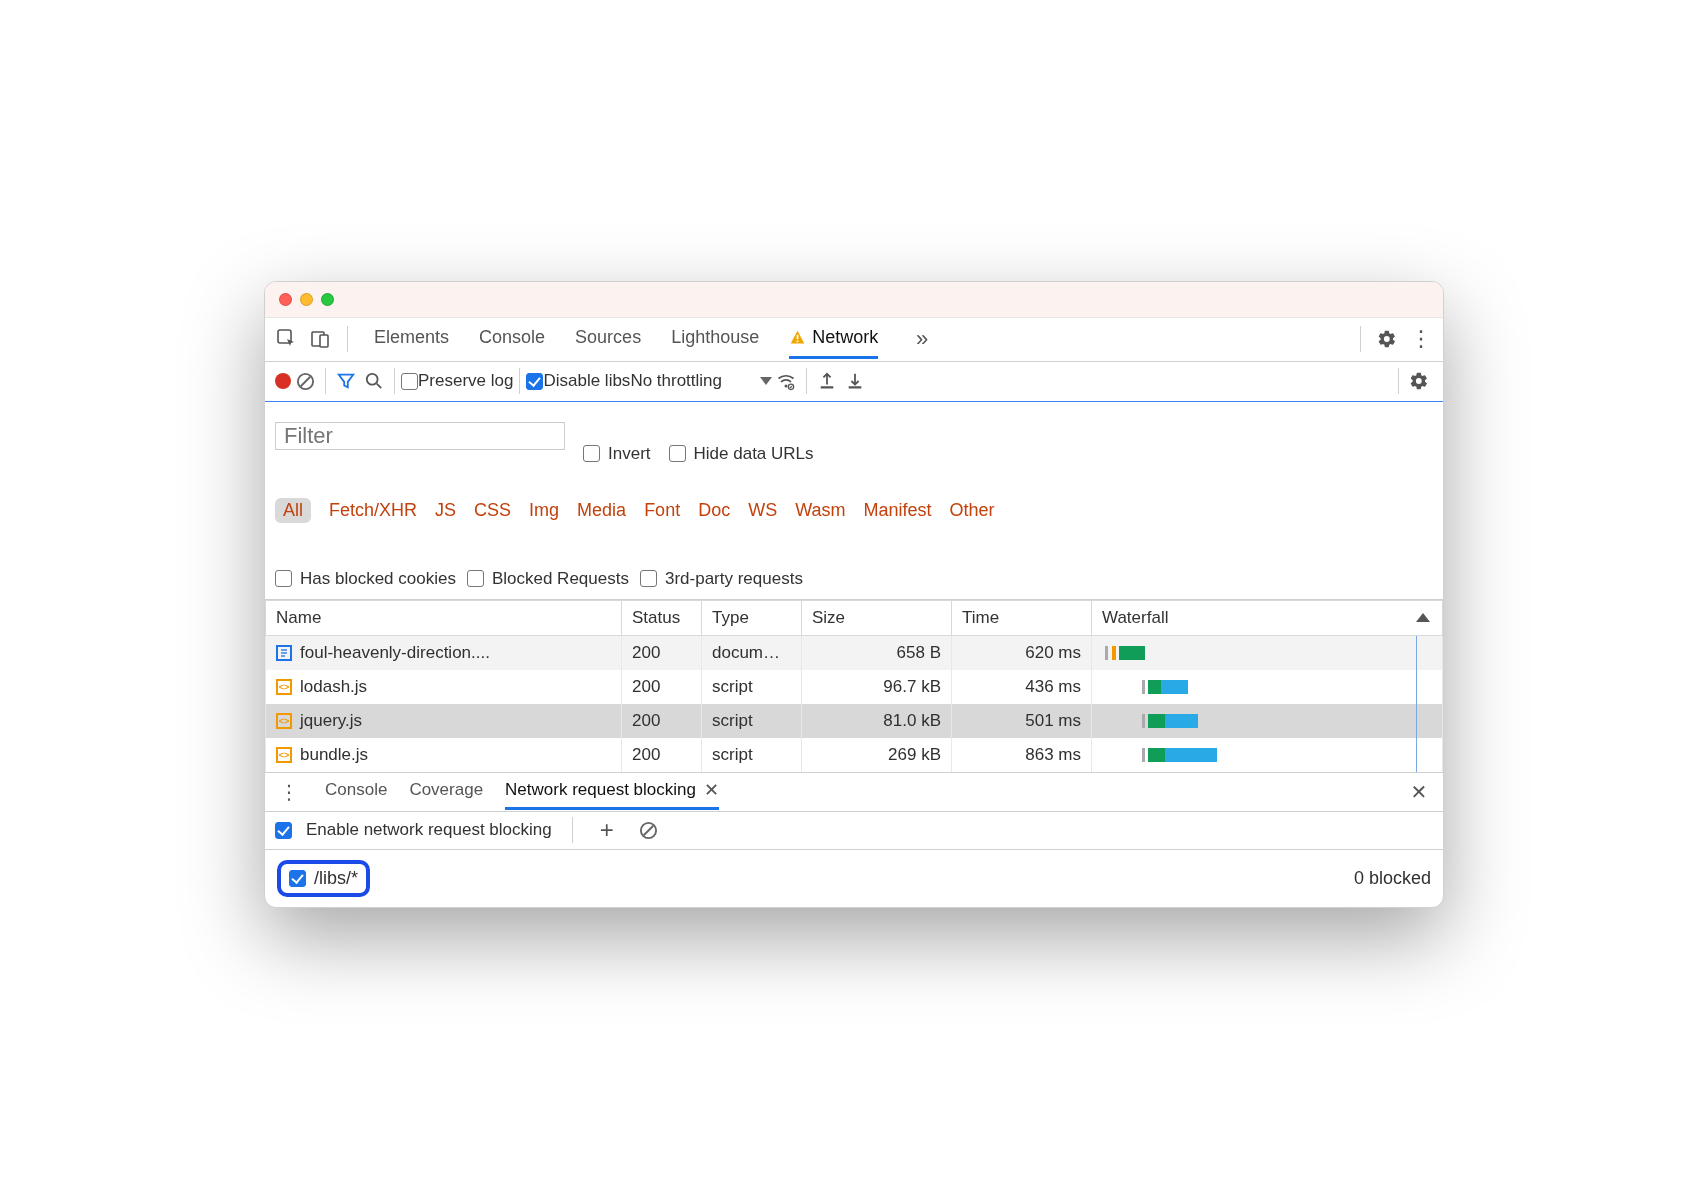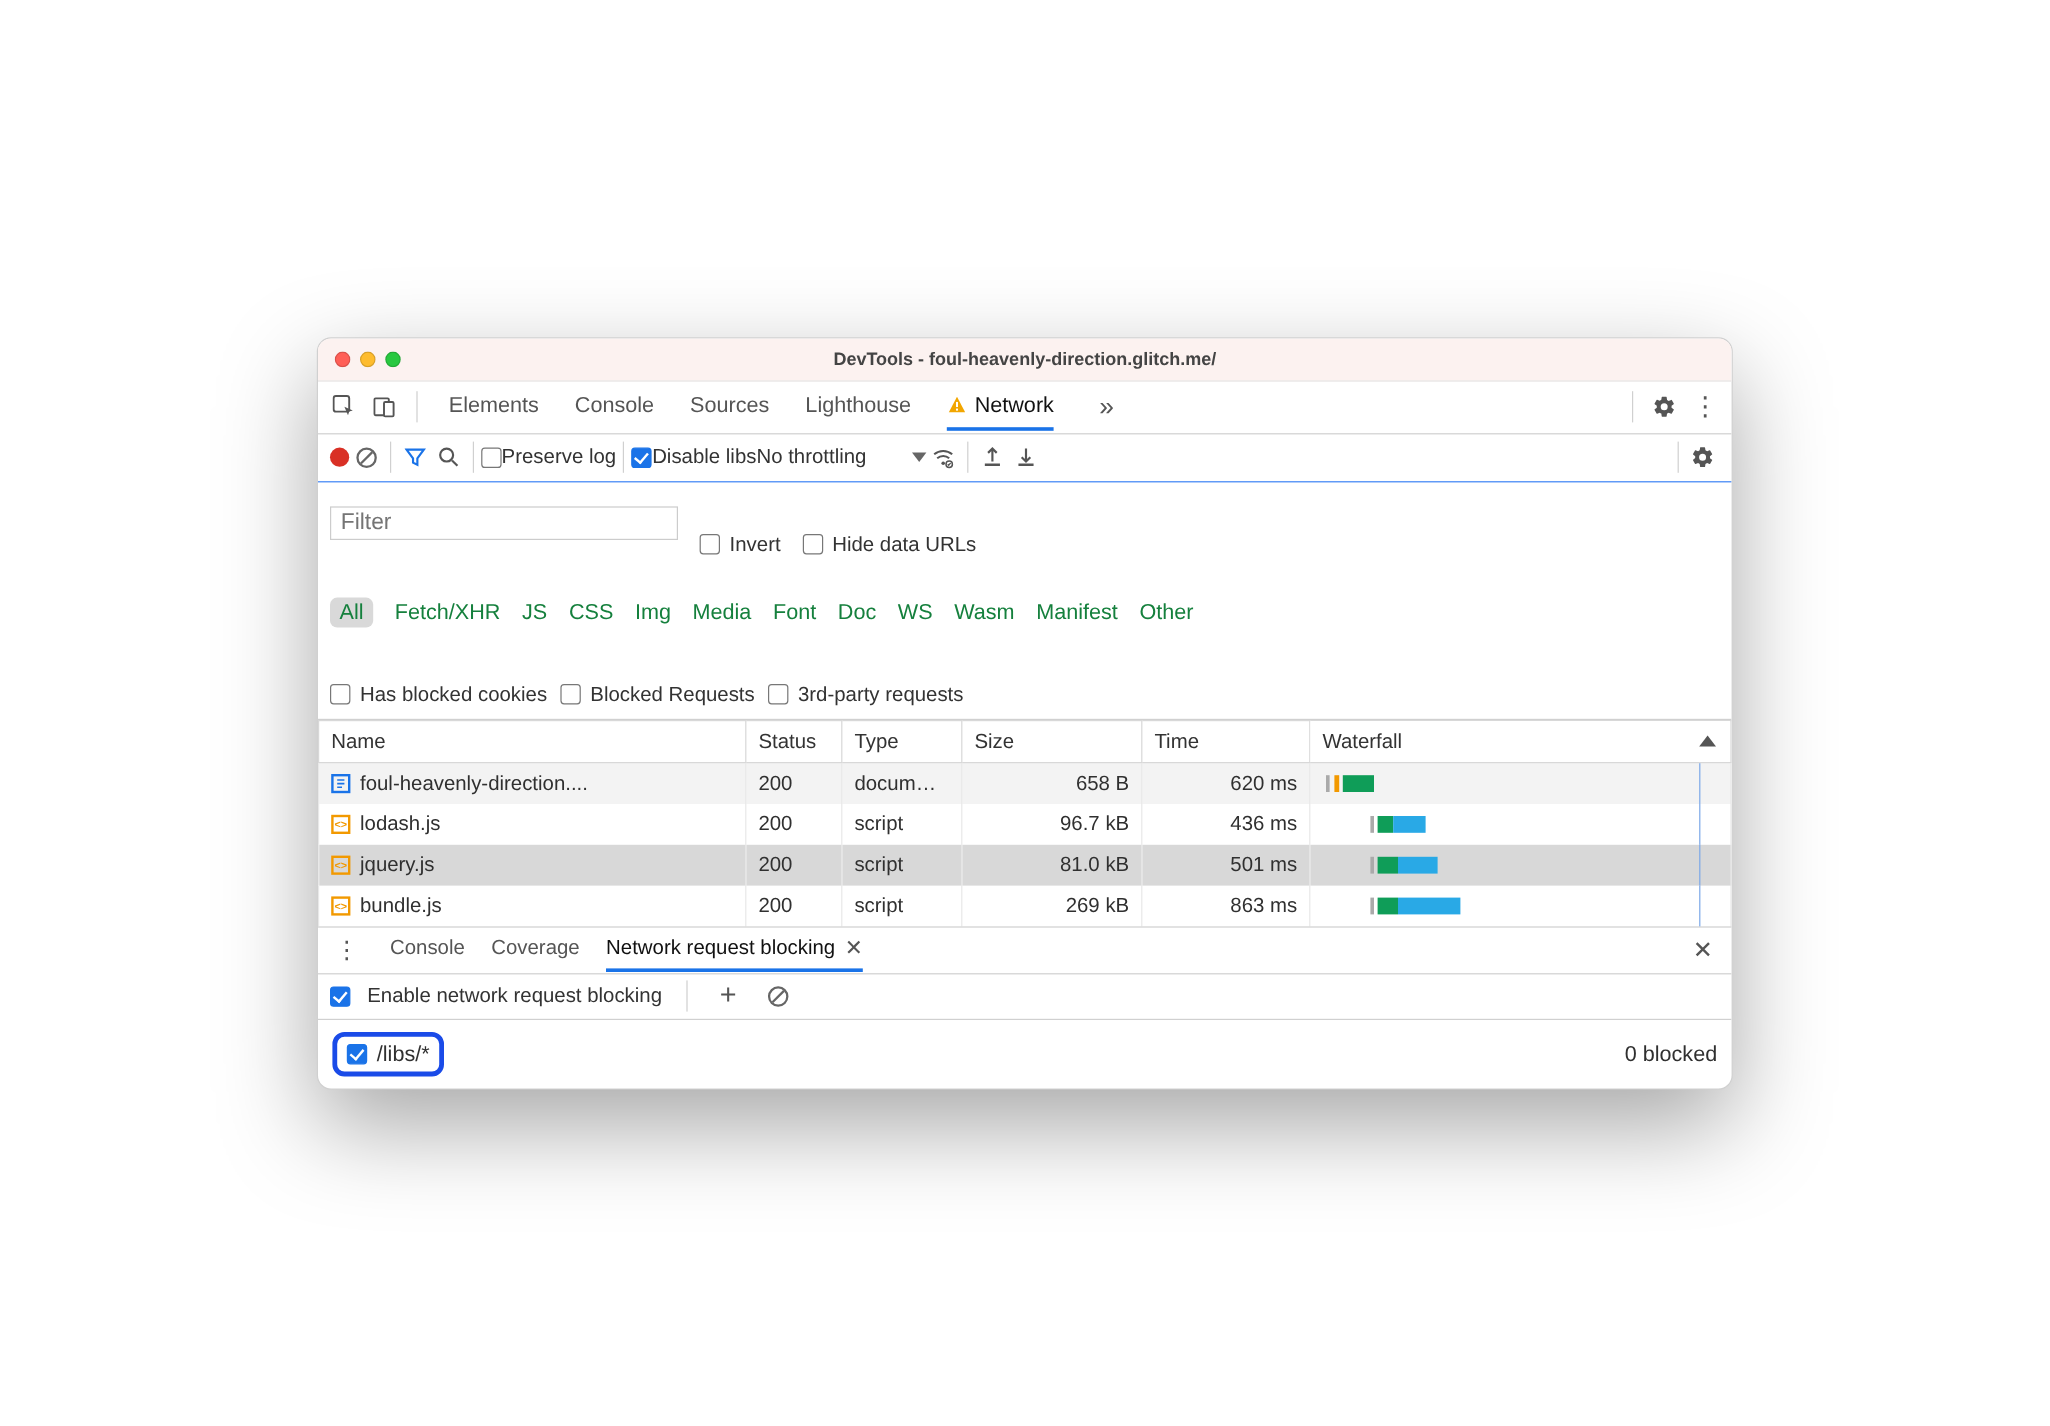--- a/index.html
+++ b/index.html
@@ -54,23 +54,23 @@
   .rec { width:16px; height:16px; border-radius:50%; background:#d93025; }
   .funnel svg{ color:#1a73e8;}
   .cb { width:17px; height:17px; border:1.5px solid #777; border-radius:3px; display:inline-flex; align-items:center; justify-content:center; background:#fff;}
   .cb.checked { background:#1a73e8; border-color:#1a73e8; }
   .cb.checked::after{ content:''; width:5px; height:9px; border:solid #fff; border-width:0 2.3px 2.3px 0; transform:rotate(40deg); margin-top:-2px;}
   .label { font-size:17px; color:#333; }
   .throttle { display:flex; align-items:center; gap:10px; color:#333; font-size:17px;}
   .triangle{ width:0; height:0; border-left:6px solid transparent; border-right:6px solid transparent; border-top:8px solid #666;}
   
   .filterbar { padding:6px 10px 2px 10px; display:flex; align-items:center; gap:18px;}
-  .filter-input { width:290px; height:28px; border:1px solid #ccc; padding:2px 8px; font-size:19px; color:#888; background:#fff;}
+  .filter-input { width:290px; height:28px; border:1px solid #ccc; padding:2px 8px; font-size:22px; color:#888; background:#fff;}
   .types { padding:4px 10px 8px 10px; display:flex; gap:18px; font-size:18px; align-items:center;}
-  .type { color:#15803d;margin-top:28px; }
+  .type { color:#c2410c;margin-top:28px; }
   .type.active{ background:#d9d9d9; border-radius:6px; padding:2px 8px;}
   .extra-filters { padding:2px 10px 10px 10px; display:flex; gap:11px; align-items:center; border-bottom:1px solid #d0d0d0;}
   .ef { display:flex; align-items:center; gap:8px; font-size:17px; color:#333;margin-top:36px;}
   
   table.net { width:100%; border-collapse:collapse; font-size:17px;}
   table.net th { text-align:left; font-weight:400; color:#333; border:1px solid #d8d8d8; padding:7px 10px; background:#fff;}
   table.net th.wf { position:relative; }
   .sort-tri{ position:absolute; right:12px; top:12px; width:0; height:0; border-left:7px solid transparent; border-right:7px solid transparent; border-bottom:9px solid #555;}
   table.net td { border-left:1px solid #e8e8e8; border-right:1px solid #e8e8e8; padding:6px 10px; }
   table.net tr.row:nth-child(odd) td{ background:#f3f3f3;}
@@ -104,21 +104,20 @@
 <body>
 
 <div class="window">
 
   <div class="titlebar">
     <div class="traffic">
       <div class="dot red"></div>
       <div class="dot yellow"></div>
       <div class="dot green"></div>
     </div>
-    <div class="title">DevTools - foul-heavenly-direction.glitch.me/</div>
   </div>
 
   <div class="topbar">
     <div class="icon-btn">
       <svg width="20" height="20" viewBox="0 0 20 20">
           <rect x="1" y="1" width="13" height="13" rx="2" fill="none" stroke="#555" stroke-width="1.6"></rect>
           <path d="M10 10 L17 13 L14 14 L13 17 Z" fill="#555"></path>
         </svg>
     </div>
     <div class="icon-btn">

